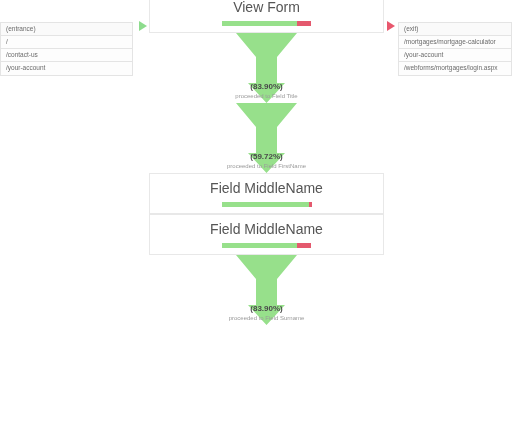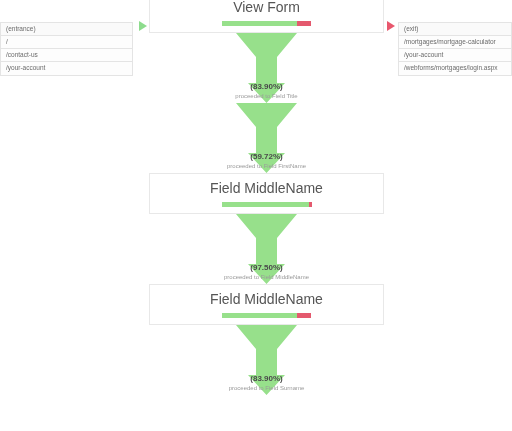--- a/index.html
+++ b/index.html
@@ -182,29 +182,20 @@
 
   <div class="step">
     <div class="card">
       <div class="card-title">Field MiddleName</div>
       <div class="bar">
         <div class="bar-green" style="width:97.5%"></div>
         <div class="bar-red" style="width:2.5%"></div>
       </div>
     </div>
   </div>
-  <div class="connector">
-    <svg class="shape" viewBox="0 0 235 70" preserveAspectRatio="none">
-      <path d="M87,0 L148,0 L128,24 L128,50 L136,50 L117.5,70 L99,50 L107,50 L107,24 Z" fill="#97e08b"></path>
-    </svg>
-    <div class="labels">
-      <div class="pct">(97.50%)</div>
-      <div class="pct-sub">proceeded to Field MiddleName</div>
-    </div>
-  </div>
 
   <div class="step">
     <div class="card">
       <div class="card-title">Field MiddleName</div>
       <div class="bar">
         <div class="bar-green" style="width:83.9%"></div>
         <div class="bar-red" style="width:16.1%"></div>
       </div>
     </div>
   </div>

